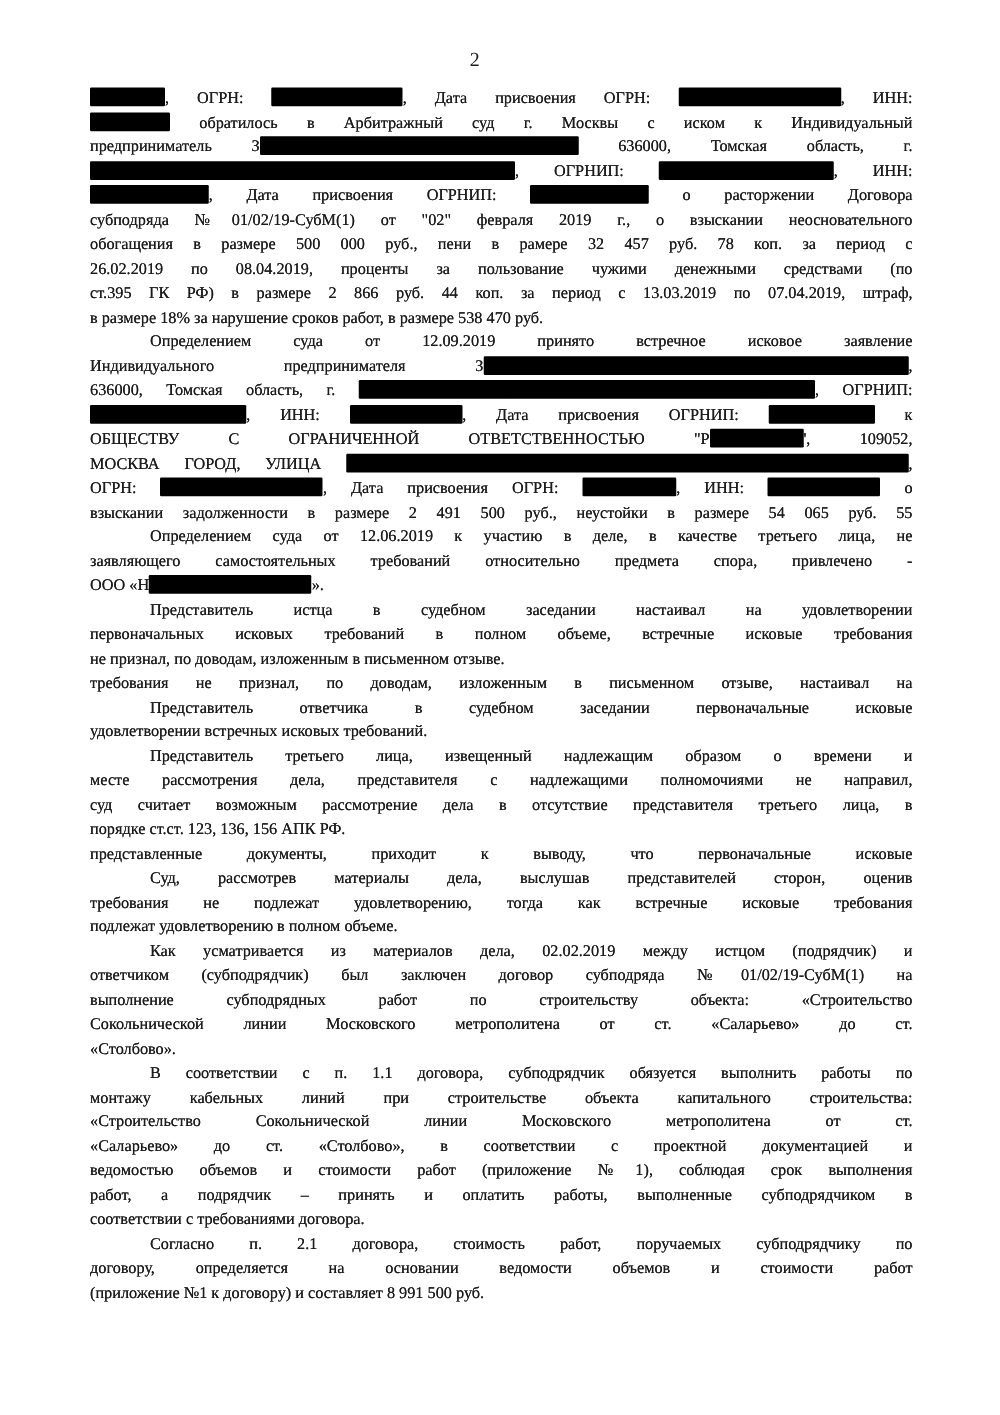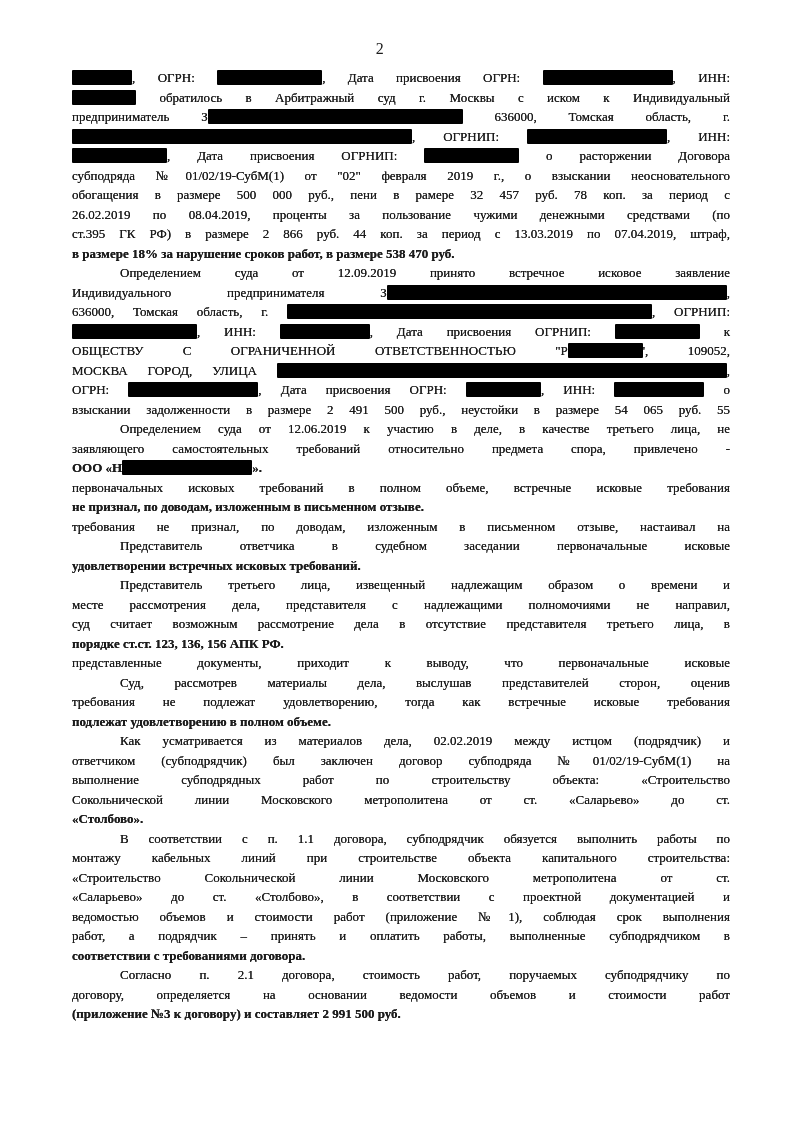--- a/index.html
+++ b/index.html
@@ -40,21 +40,21 @@
   .para{width:100%;}
   .line{
     width:100%;
     text-align:justify;
     text-align-last:justify;
     white-space:normal;
     height:19.5px;
     overflow:visible;
   }
   .line.ind{ padding-left:48px; }
-  .line.end{ text-align-last:left;font-weight:bold; }
+  .line.end{ text-align-last:left; }
   .redact{
     display:inline-block;
     height:15px;
     background:var(--redaction);
     vertical-align:-3px;
     border-radius:1px;
   }
 </style>
 </head>
 <body>
@@ -83,20 +83,21 @@
         <div class="line">МОСКВА ГОРОД, УЛИЦА <span class="redact" style="width: 450px;"></span>,</div>
         <div class="line">ОГРН: <span class="redact" style="width: 130px;"></span>, Дата присвоения ОГРН: <span class="redact" style="width: 75px;"></span>, ИНН: <span class="redact" style="width: 90px;"></span> о</div>
         <div class="line">взыскании задолженности в размере 2 491 500 руб., неустойки в размере 54 065 руб. 55</div>
       </div>
       <div class="para">
         <div class="line ind">Определением суда от 12.06.2019 к участию в деле, в качестве третьего лица, не</div>
         <div class="line">заявляющего самостоятельных требований относительно предмета спора, привлечено -</div>
         <div class="line end">ООО «Н<span class="redact" style="width: 130px;"></span>».</div>
       </div>
       <div class="para">
+        <div class="line ind">Представитель истца в судебном заседании настаивал на удовлетворении</div>
         <div class="line">первоначальных исковых требований в полном объеме, встречные исковые требования</div>
         <div class="line end">не признал, по доводам, изложенным в письменном отзыве.</div>
       </div>
       <div class="para">
         <div class="line">требования не признал, по доводам, изложенным в письменном отзыве, настаивал на</div>
         <div class="line ind">Представитель ответчика в судебном заседании первоначальные исковые</div>
         <div class="line end">удовлетворении встречных исковых требований.</div>
       </div>
       <div class="para">
         <div class="line ind">Представитель третьего лица, извещенный надлежащим образом о времени и</div>
@@ -122,16 +123,16 @@
         <div class="line">монтажу кабельных линий при строительстве объекта капитального строительства:</div>
         <div class="line">«Строительство Сокольнической линии Московского метрополитена от ст.</div>
         <div class="line">«Саларьево» до ст. «Столбово», в соответствии с проектной документацией и</div>
         <div class="line">ведомостью объемов и стоимости работ (приложение №1), соблюдая срок выполнения</div>
         <div class="line">работ, а подрядчик – принять и оплатить работы, выполненные субподрядчиком в</div>
         <div class="line end">соответствии с требованиями договора.</div>
       </div>
       <div class="para">
         <div class="line ind">Согласно п. 2.1 договора, стоимость работ, поручаемых субподрядчику по</div>
         <div class="line">договору, определяется на основании ведомости объемов и стоимости работ</div>
-        <div class="line end">(приложение №3 к договору) и составляет 2 991 500 руб.</div>
+        <div class="line end">(приложение №1 к договору) и составляет 8 991 500 руб.</div>
       </div>
     </div>
 </div>
 
 </body></html>

